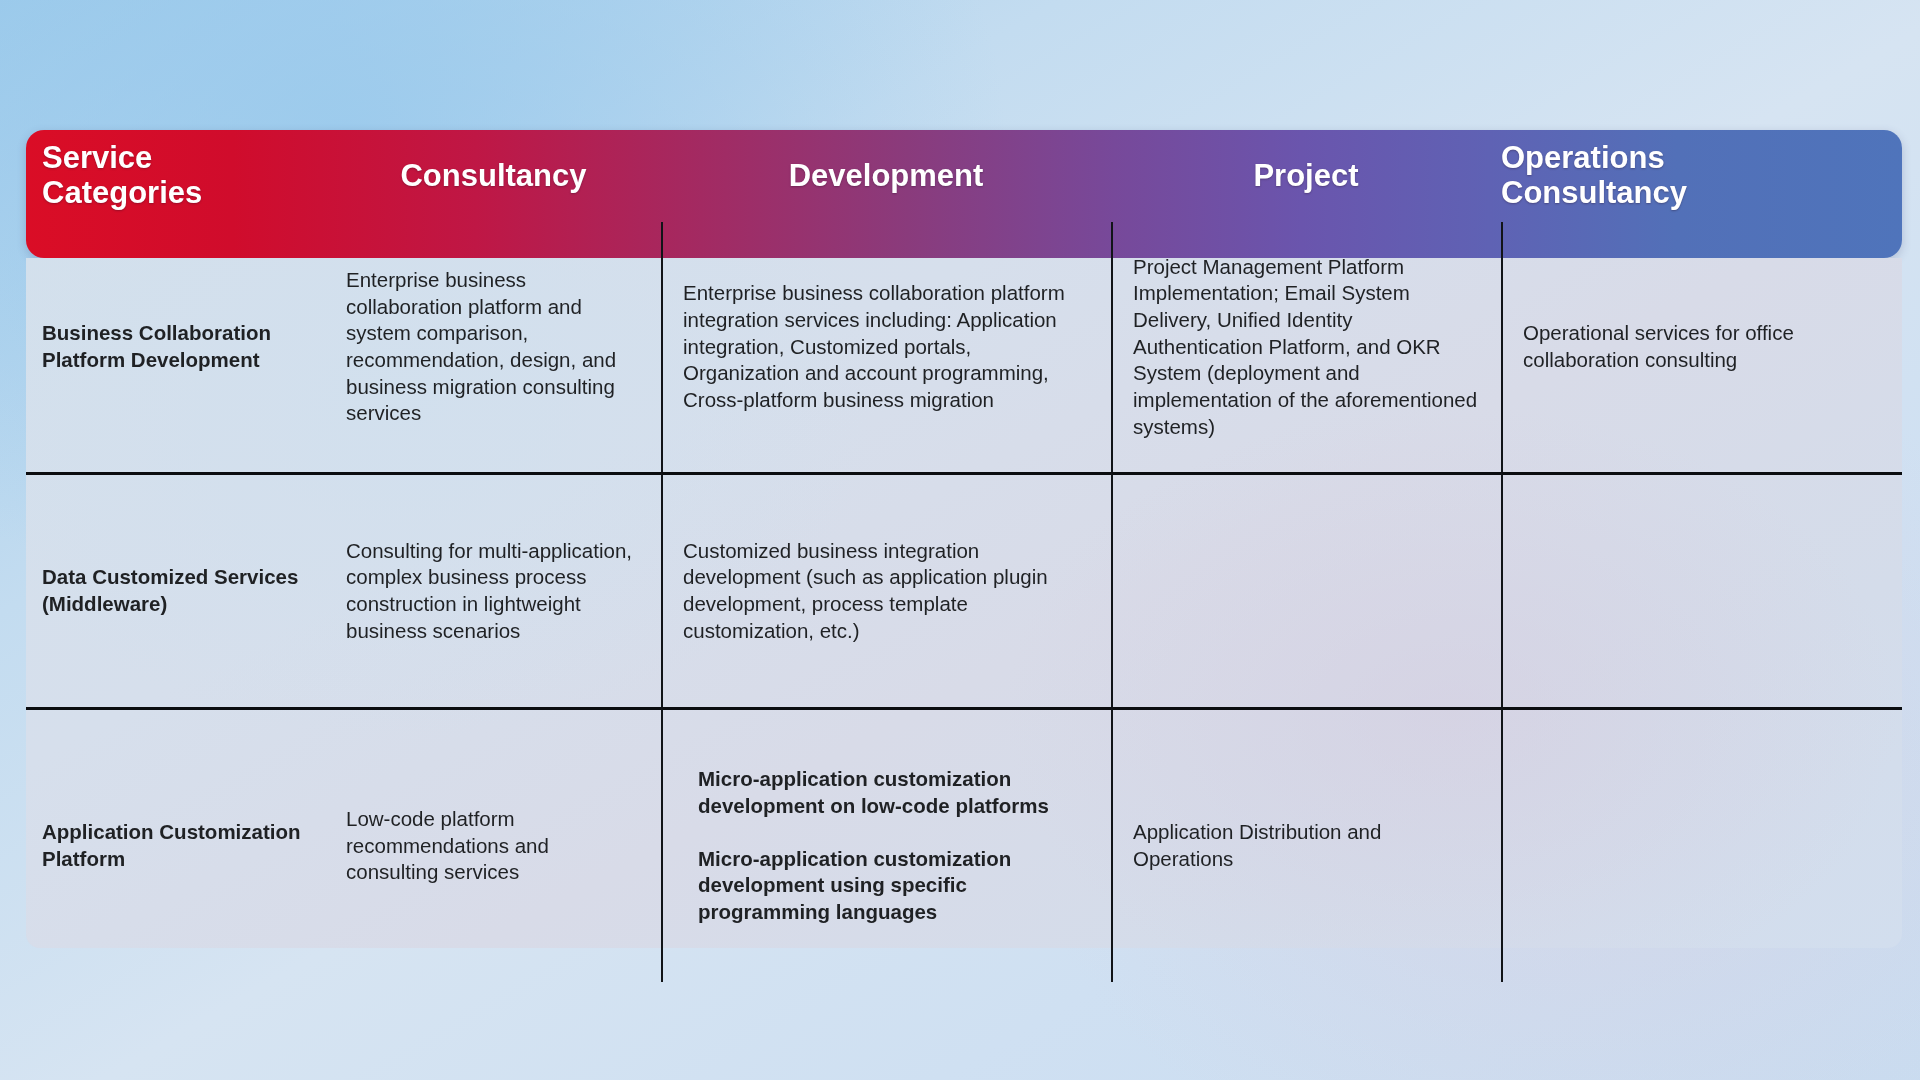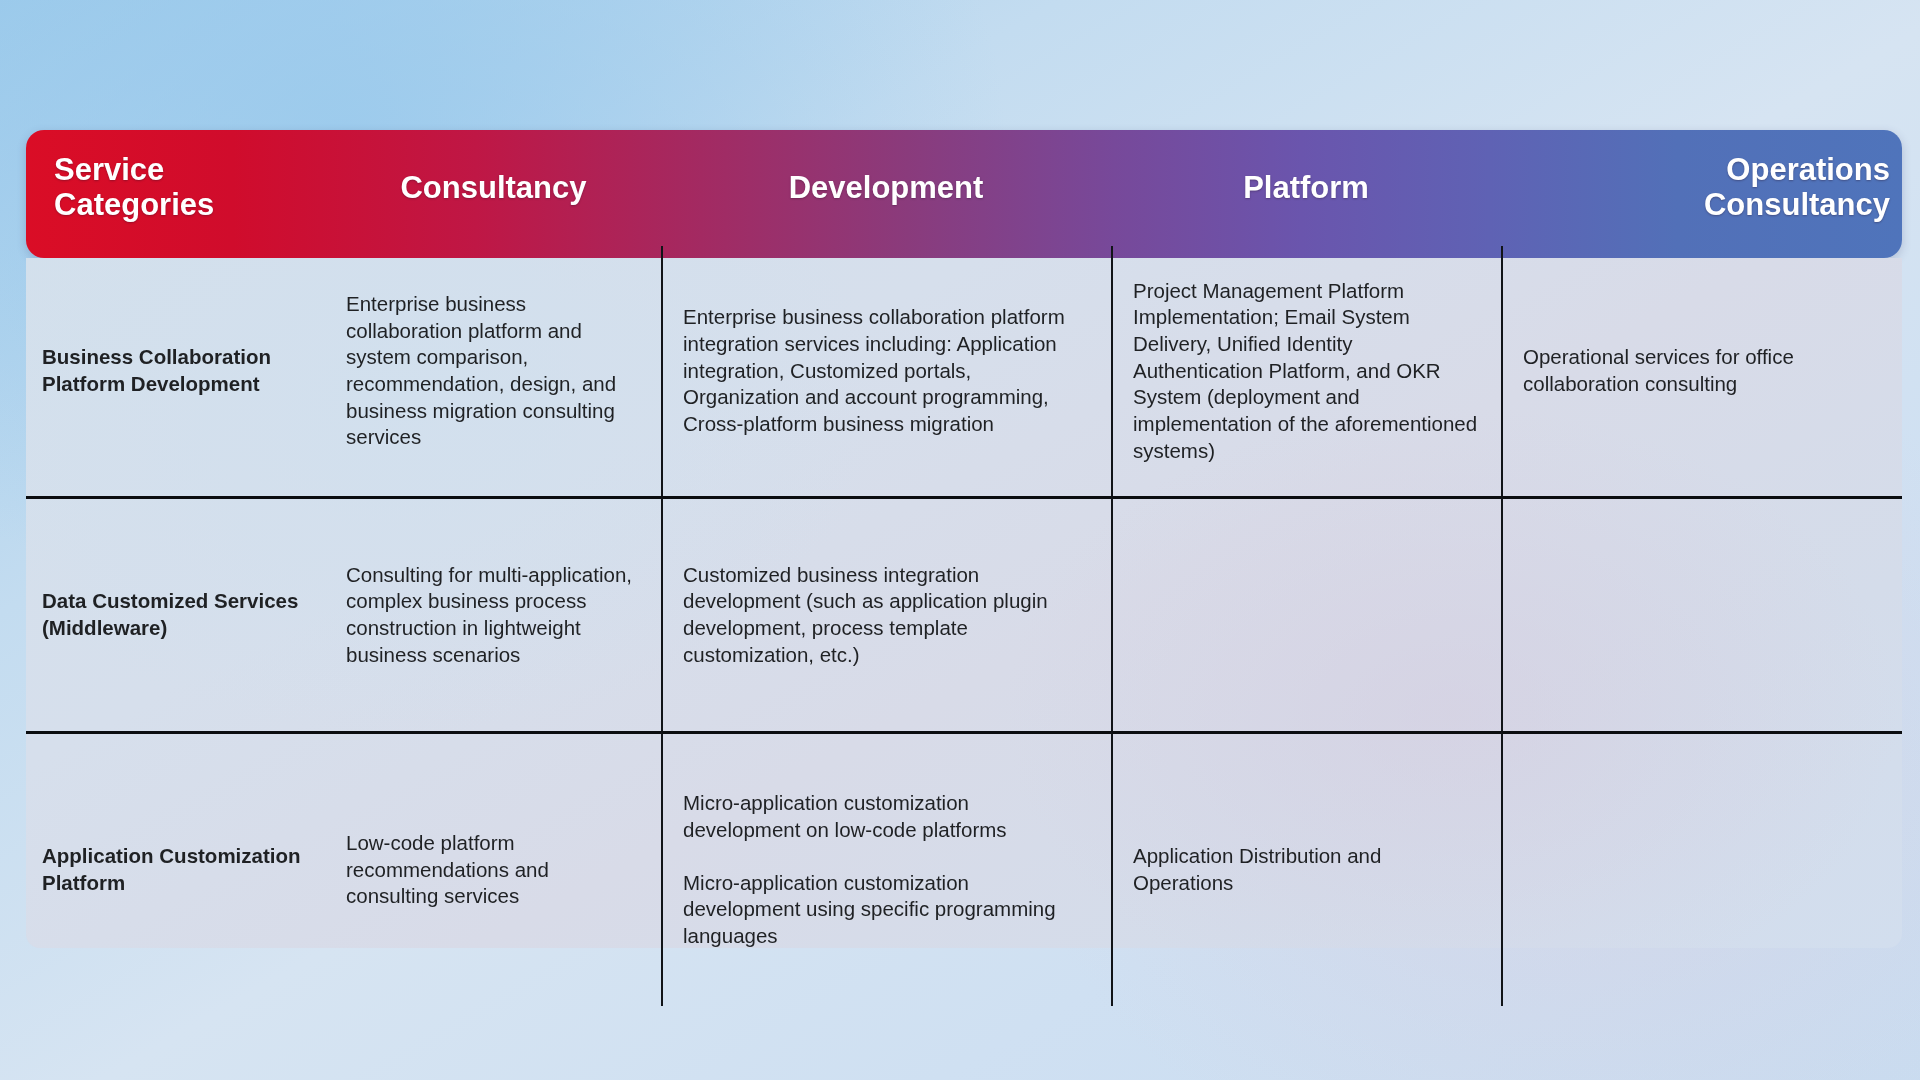--- a/index.html
+++ b/index.html
@@ -27,21 +27,21 @@
 
   .tbl {
     width: 100%;
     border-collapse: separate;
     border-spacing: 0;
     table-layout: fixed;
   }
 
   
   .thead-row th {
-    padding: 12px;
+    padding: 0;
     margin: 0;
     height: 92px;
     vertical-align: middle;
     color: #ffffff;
     font-weight: bold;
     text-shadow: 0 1px 2px rgba(40,20,40,0.35);
     position: relative;
     background-clip: padding-box;
   }
   .header-band {
@@ -75,21 +75,21 @@
     padding-left: 16px;
     font-size: 31px;
     line-height: 1.12;
   }
   .th-mid {
     text-align: center;
     font-size: 31px;
     line-height: 1.12;
   }
   .th-ops {
-    text-align: right;
+    text-align: left;
     font-size: 31px;
     line-height: 1.12;
   }
 
   
   .body-bg {
     position: absolute;
     left: 0;
     top: 128px;
     width: 1876px;
@@ -125,21 +125,21 @@
   
   .sep-left { border-left: 2.5px solid #111418; }
 
   
   .rowline td { border-top: 3.5px solid #0b0d10; }
 
   .row1 td { height: 214px; }
   .row2 td { height: 196px; }
   .row3 td { height: 236px; }
 
-  .cell-p { margin: 0; }
+  .cell-p { margin: 15px; font-weight: bold; }
   .cell-p + .cell-p { margin-top: 26px; }
 
   .empty-cell { font-size: 0; }
 </style>
 </head>
 <body>
 
 <div id="table-wrap">
   <div class="header-band"></div>
   <div class="body-bg"></div>
@@ -161,21 +161,21 @@
             <span>Categories</span>
           </span>
         </th>
         <th>
           <span class="th-inner th-mid">Consultancy</span>
         </th>
         <th>
           <span class="th-inner th-mid">Development</span>
         </th>
         <th>
-          <span class="th-inner th-mid">Platform</span>
+          <span class="th-inner th-mid">Project</span>
         </th>
         <th>
           <span class="th-inner th-ops">
             <span>Operations</span><br>
             <span>Consultancy</span>
           </span>
         </th>
       </tr>
     </thead>
 

